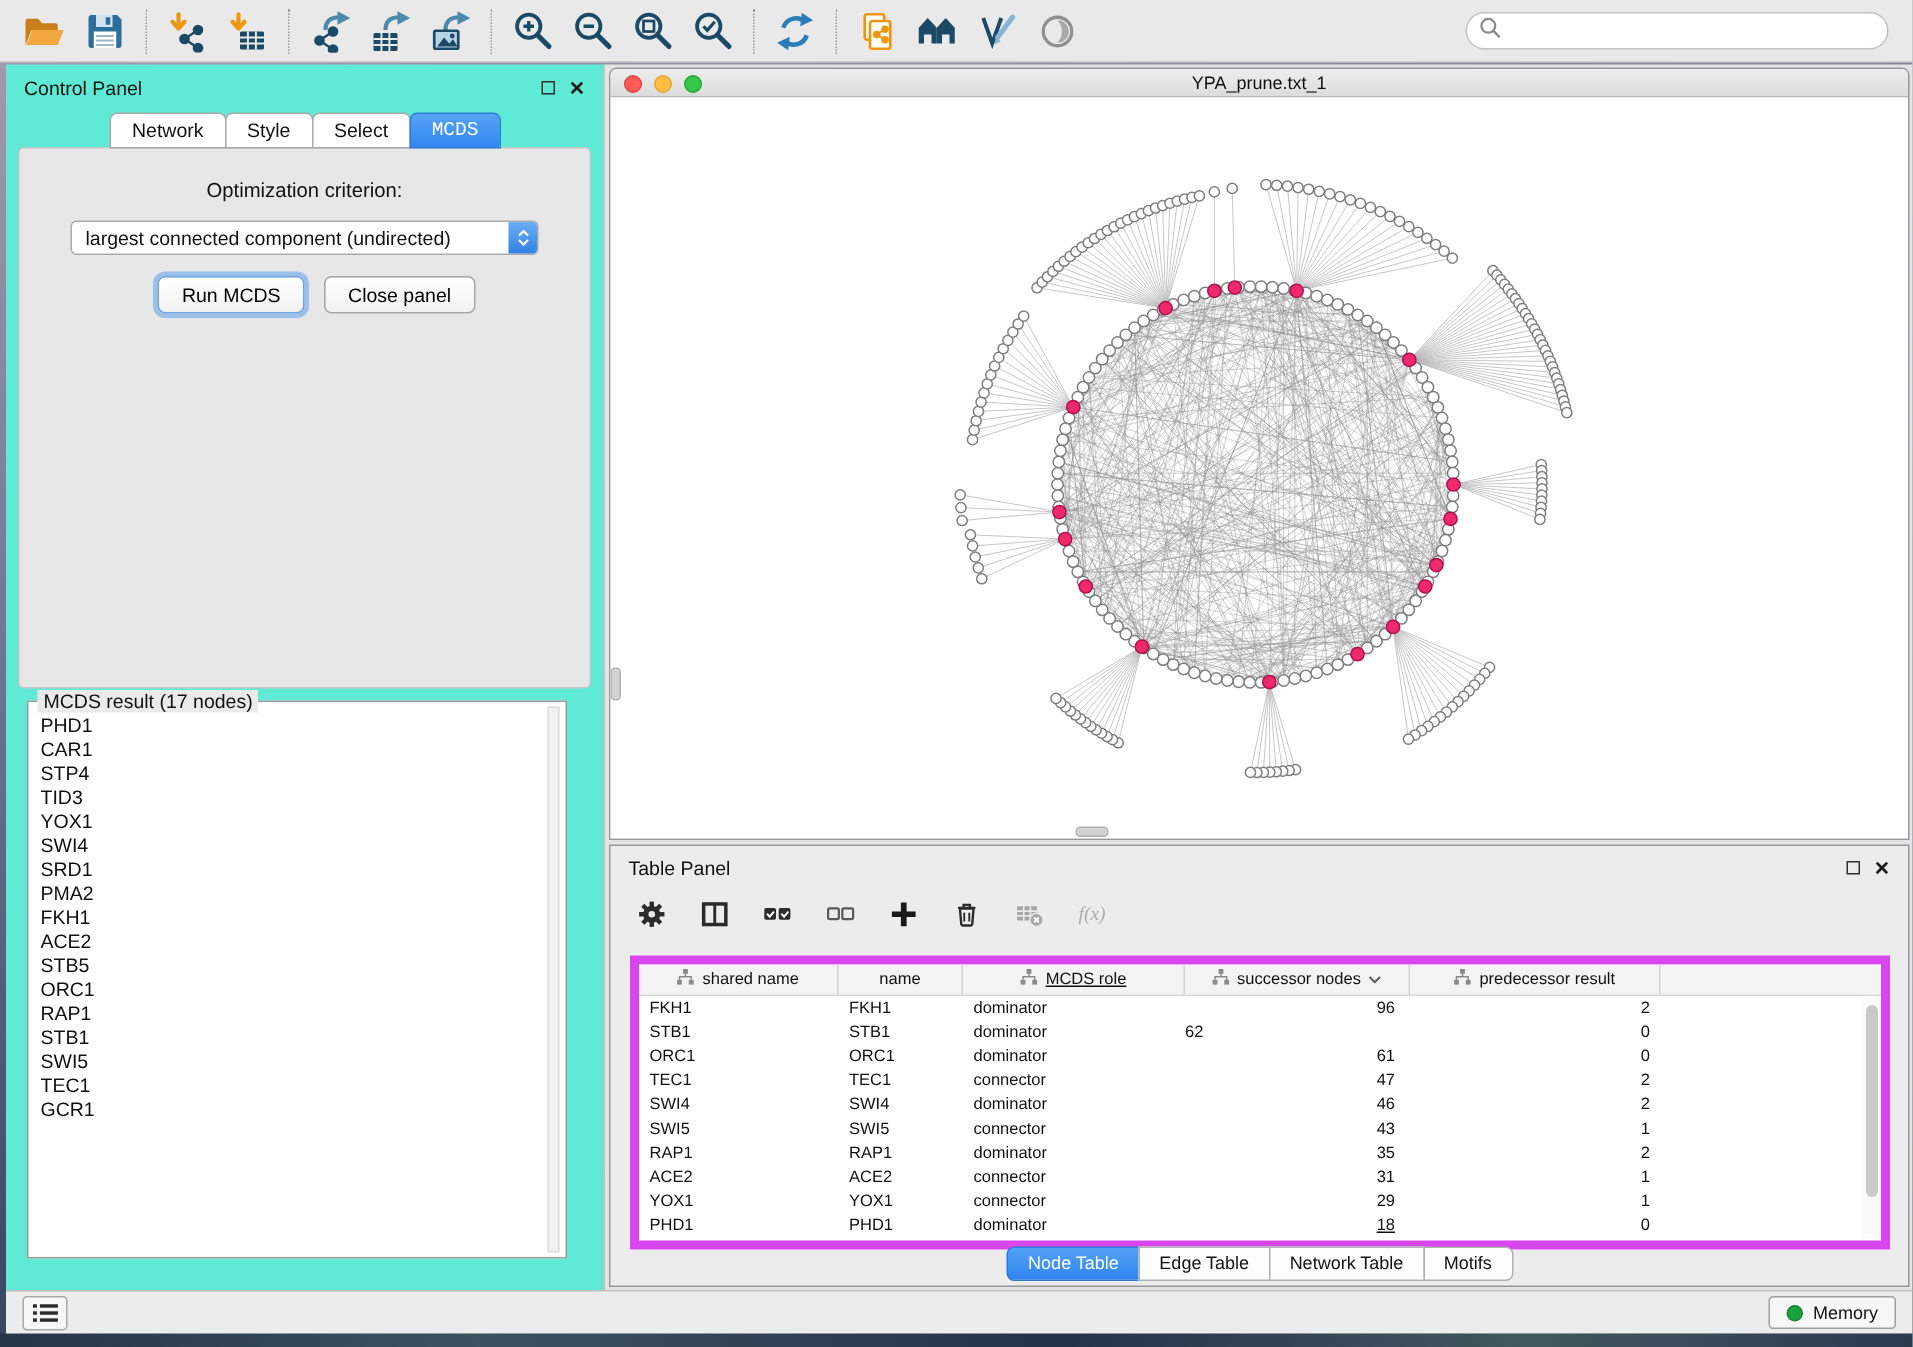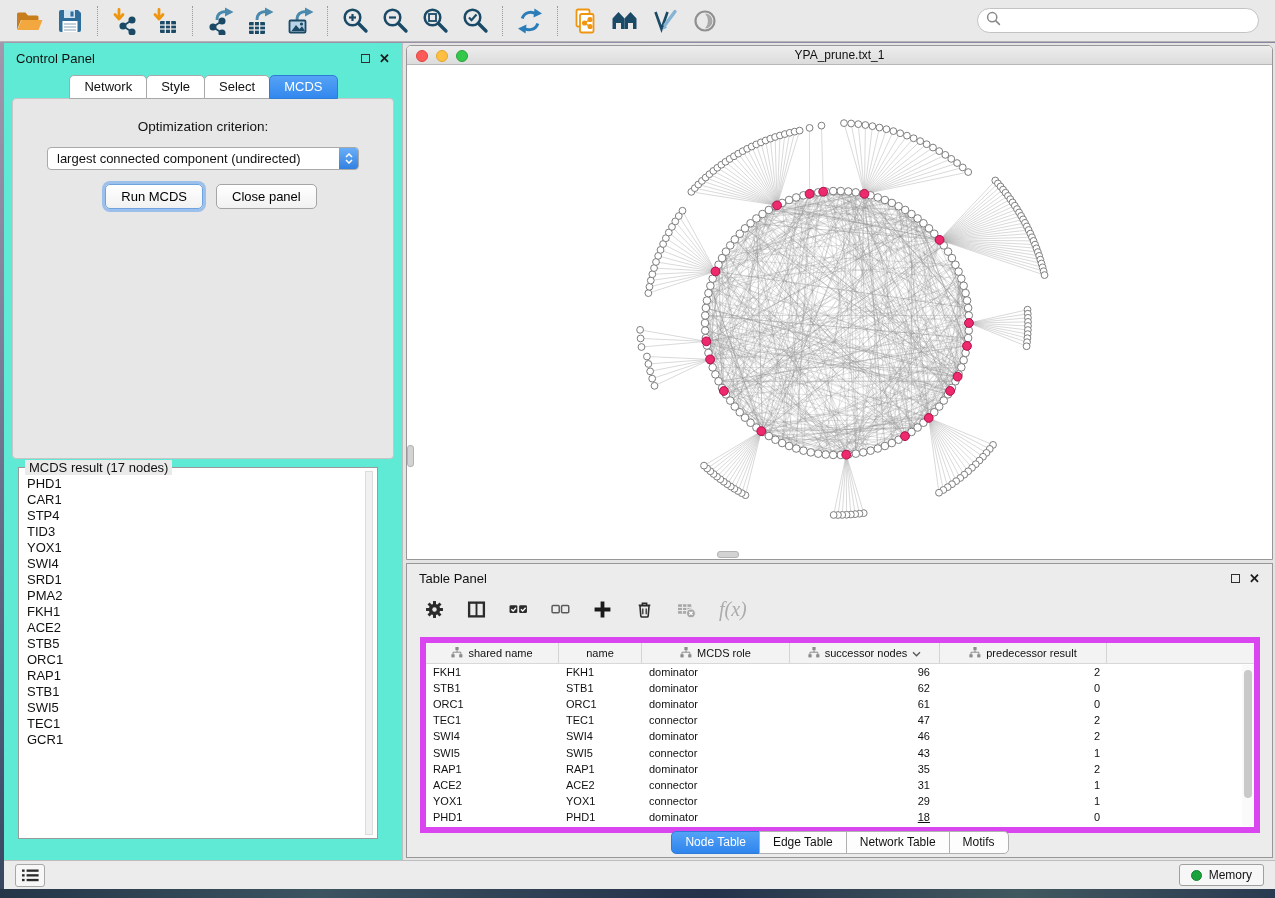--- a/index.html
+++ b/index.html
@@ -26,21 +26,21 @@
   
   .control-panel { position:absolute; left:4px; top:43px; width:399px; height:817px;
     background:#5eead4; border-right:1px solid #bdbdbd; }
   .cp-header { height:26px; display:flex; align-items:center; padding:4px 12px 0 12px; font-size:13px; }
   .win-btns { margin-left:auto; display:flex; align-items:center; gap:9px; }
   .wfloat { width:9px; height:9px; border:1.5px solid #2e2e2e; display:inline-block; }
   .wclose { font-size:13px; font-weight:800; line-height:9px; color:#1c1c1c; }
   .cp-tabs { position:relative; z-index:2; display:flex; justify-content:center; margin-top:6px; }
   .cp-tab { font-size:13px; padding:3px 14px 4px; background:#fff; border:1px solid #a8a8a8;
     border-radius:5px 5px 0 0; margin-right:-1px; color:#111; }
-  .cp-tab.active { background:linear-gradient(#55a3f6,#3388ee); border-color:#2f7cd6; color:#fff; }
+  .cp-tab.active { background:linear-gradient(#55a3f6,#3388ee); border-color:#2f7cd6; color:#fff;font-family:Liberation Mono, monospace; }
   .cp-content { margin:-1px 8px 0 8px; height:361px; background:#e7e7e7;
     border:1px solid #c6c6c6; border-radius:4px; text-align:center; padding-top:20px; }
   .opt-label { font-size:13.5px; }
   .dropdown { margin:13px auto 0; width:312px; height:23px; background:#fff;
     border:1px solid #a9a9a9; border-radius:4px; display:flex; align-items:center; overflow:hidden; }
   .dropdown .val { font-size:13px; padding-left:9px; white-space:nowrap; }
   .stepper { margin-left:auto; width:19px; height:23px;
     background:linear-gradient(#6db0f8,#2f7fe0); display:flex; flex-direction:column;
     align-items:center; justify-content:center; gap:1px; border-radius:0 3px 3px 0; }
   .btn-row { margin-top:14px; display:flex; justify-content:center; gap:13px; }
@@ -73,21 +73,21 @@
     background:#d3d3d3; border:1px solid #b3b3b3; border-radius:3px; }
   .h-grip { position:absolute; left:310px; bottom:1px; width:22px; height:7px;
     background:#d3d3d3; border:1px solid #b3b3b3; border-radius:3px; }
 
   
   .table-panel { position:absolute; left:3px; top:520px; right:2px; bottom:2px;
     border:1px solid #979797; background:#ececec; }
   .tp-header { height:24px; display:flex; align-items:center; padding:4px 12px 0; font-size:13px; }
   .tp-toolbar { height:42px; display:flex; align-items:center; padding-left:18px; gap:23px; }
   .tp-ibtn { display:flex; align-items:center; justify-content:center; }
-  .fx-txt { font-family:"Liberation Serif", serif; font-style:italic; font-size:20px; color:#ababab; }
+  .fx-txt { font-family:"Liberation Serif", serif; font-style:italic; font-size:13px; color:#ababab; }
   .tp-table { position:absolute; left:13px; right:12px; top:73px; height:196px;
     background:#fff; border:6px solid #d946ef; overflow:hidden; }
   .th-row { display:flex; height:21px; background:#f3f3f3; border-bottom:1px solid #d8d8d8; }
   .th-cell { display:flex; align-items:center; justify-content:center; gap:5px;
     font-size:11px; border-right:1px solid #d4d4d4; overflow:hidden; }
   .tb-row { display:flex; height:16.1px; align-items:center; font-size:11px; }
   .tb-cell { overflow:hidden; white-space:nowrap; }
   .tb-scroll { position:absolute; right:1px; top:22px; bottom:1px; width:11px; background:#fafafa; }
   .tb-thumb { position:absolute; right:1.5px; top:5px; width:8px; height:128px;
     background:#c9c9c9; border-radius:4px; }
@@ -1403,21 +1403,21 @@
                   <rect x="0.4" y="7.2" width="3.2" height="3.2"></rect>
                   <rect x="8.2" y="7.2" width="3.2" height="3.2"></rect>
                 </g>
                 <path d="M6 3.2 V5.2 M2 7.2 V5.2 H9.8 V7.2" stroke="#8a8a8a" fill="none" stroke-width="1"></path>
               </svg></span>
             <span>shared name</span>
           </span>
           <span class="th-cell" style="width: 83px;">
             <span>name</span>
           </span>
-          <span class="th-cell" style="width: 148px;">
+          <span class="th-cell" style="width: 148px; text-decoration: underline;">
             <span><svg width="12" height="11" viewBox="0 0 12 11">
                 <g fill="#8a8a8a">
                   <rect x="4.4" y="0" width="3.2" height="3.2"></rect>
                   <rect x="0.4" y="7.2" width="3.2" height="3.2"></rect>
                   <rect x="8.2" y="7.2" width="3.2" height="3.2"></rect>
                 </g>
                 <path d="M6 3.2 V5.2 M2 7.2 V5.2 H9.8 V7.2" stroke="#8a8a8a" fill="none" stroke-width="1"></path>
               </svg></span>
             <span>MCDS role</span>
           </span>
@@ -1452,21 +1452,21 @@
             <span class="tb-cell" style="width: 133px; padding-left: 7px;">FKH1</span>
             <span class="tb-cell" style="width: 83px; padding-left: 7px;">FKH1</span>
             <span class="tb-cell" style="width: 148px; padding-left: 7px;">dominator</span>
             <span class="tb-cell" style="width: 150px; text-align: right; padding-right: 10px;">96</span>
             <span class="tb-cell" style="width: 167px; text-align: right; padding-right: 7px;">2</span>
           </div>
           <div class="tb-row">
             <span class="tb-cell" style="width: 133px; padding-left: 7px;">STB1</span>
             <span class="tb-cell" style="width: 83px; padding-left: 7px;">STB1</span>
             <span class="tb-cell" style="width: 148px; padding-left: 7px;">dominator</span>
-            <span class="tb-cell" style="width: 150px; text-align: right; padding-right: 10px;">62</span>
+            <span class="tb-cell" style="width: 150px; padding-right: 10px;">62</span>
             <span class="tb-cell" style="width: 167px; text-align: right; padding-right: 7px;">0</span>
           </div>
           <div class="tb-row">
             <span class="tb-cell" style="width: 133px; padding-left: 7px;">ORC1</span>
             <span class="tb-cell" style="width: 83px; padding-left: 7px;">ORC1</span>
             <span class="tb-cell" style="width: 148px; padding-left: 7px;">dominator</span>
             <span class="tb-cell" style="width: 150px; text-align: right; padding-right: 10px;">61</span>
             <span class="tb-cell" style="width: 167px; text-align: right; padding-right: 7px;">0</span>
           </div>
           <div class="tb-row">

